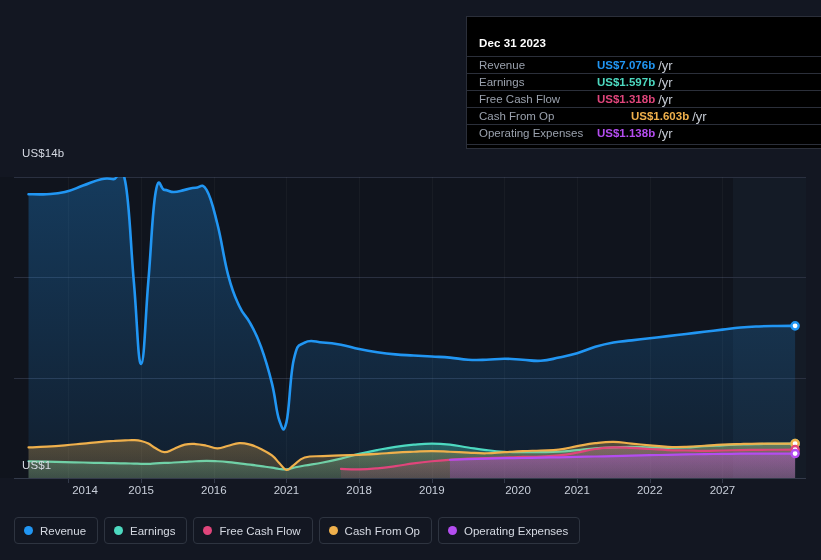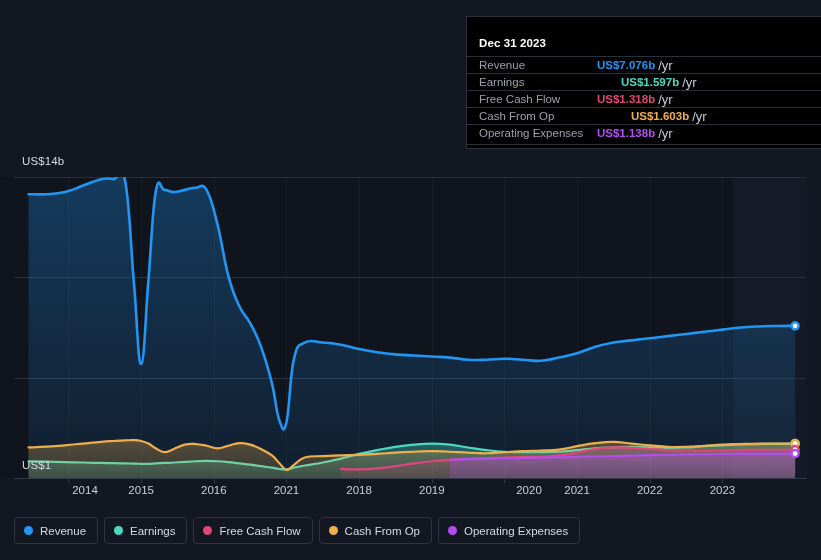--- a/index.html
+++ b/index.html
@@ -47,21 +47,21 @@
   }
 
   
   .y-label {
     position: absolute;
     color: #d6dae3;
     font-size: 11.5px;
     letter-spacing: 0.1px;
     white-space: nowrap;
   }
-  #y-top { left: 22px; top: 155px; text-align: center; }
+  #y-top { left: 22px; top: 147px; text-align: center; }
   #y-bottom { left: 22px; top: 459px; }
 
   #x-axis-line {
     position: absolute; left: 14px; top: 478px;
     width: 792px; height: 1px; background: #333a4a;
   }
   #x-axis {
     position: absolute; left: 0; top: 484px;
     width: 821px; height: 22px;
   }
@@ -230,37 +230,37 @@
   <div class="y-label" id="y-bottom">US$1</div>
 
   <div id="x-axis-line"></div>
   <div id="x-axis">
       <div class="x-label" style="left: 85px;">2014</div>
       <div class="x-label" style="left: 141.156px;">2015</div>
       <div class="x-label" style="left: 213.817px;">2016</div>
       <div class="x-label" style="left: 286.477px;">2021</div>
       <div class="x-label" style="left: 359.138px;">2018</div>
       <div class="x-label" style="left: 431.798px;">2019</div>
-      <div class="x-label" style="left: 529px;">2020</div>
+      <div class="x-label" style="left: 518px;">2020</div>
       <div class="x-label" style="left: 577.119px;">2021</div>
       <div class="x-label" style="left: 649.78px;">2022</div>
-      <div class="x-label" style="left: 722.44px;">2023</div>
+      <div class="x-label" style="left: 722.44px;">2027</div>
     </div>
 
   <div id="tooltip">
     <div id="tooltip-date">Dec 31 2023</div>
     <div id="tooltip-rows">
         <div class="tt-row">
           <span class="tt-label">Revenue</span>
           <span class="tt-value" style="color: rgb(33, 150, 243);">US$7.076b</span>
           <span class="tt-suffix">/yr</span>
         </div>
         <div class="tt-row">
           <span class="tt-label">Earnings</span>
-          <span class="tt-value" style="color: rgb(77, 217, 192); margin-left: 24px;">US$1.597b</span>
+          <span class="tt-value" style="color: rgb(77, 217, 192);">US$1.597b</span>
           <span class="tt-suffix">/yr</span>
         </div>
         <div class="tt-row">
           <span class="tt-label">Free Cash Flow</span>
           <span class="tt-value" style="color: rgb(224, 69, 123);">US$1.318b</span>
           <span class="tt-suffix">/yr</span>
         </div>
         <div class="tt-row">
           <span class="tt-label">Cash From Op</span>
           <span class="tt-value" style="color: rgb(239, 176, 76); margin-left: 34px;">US$1.603b</span>

